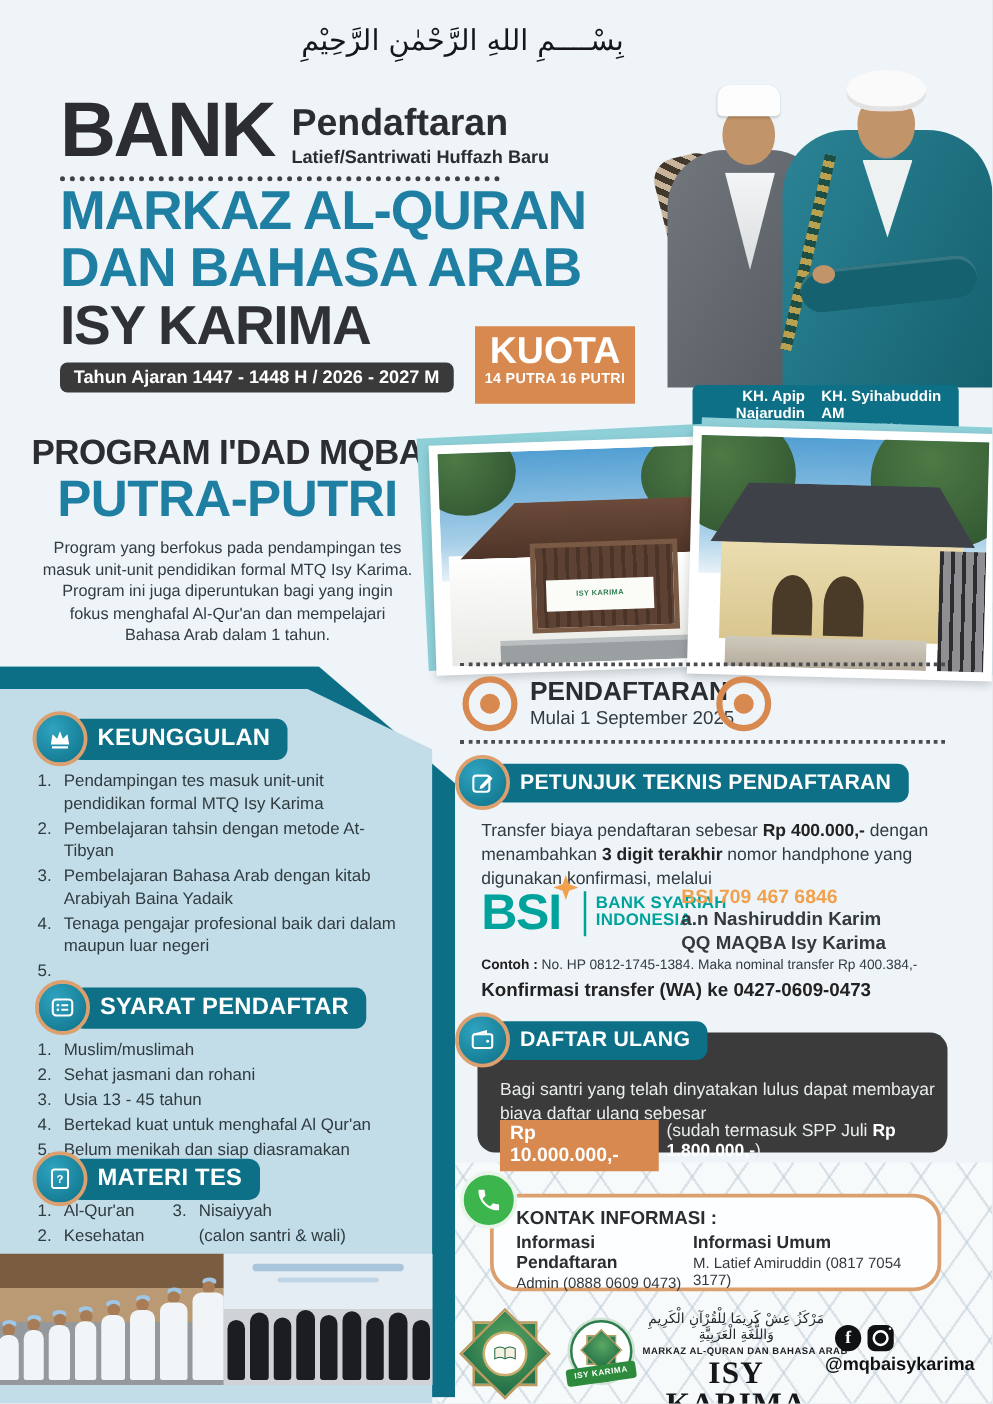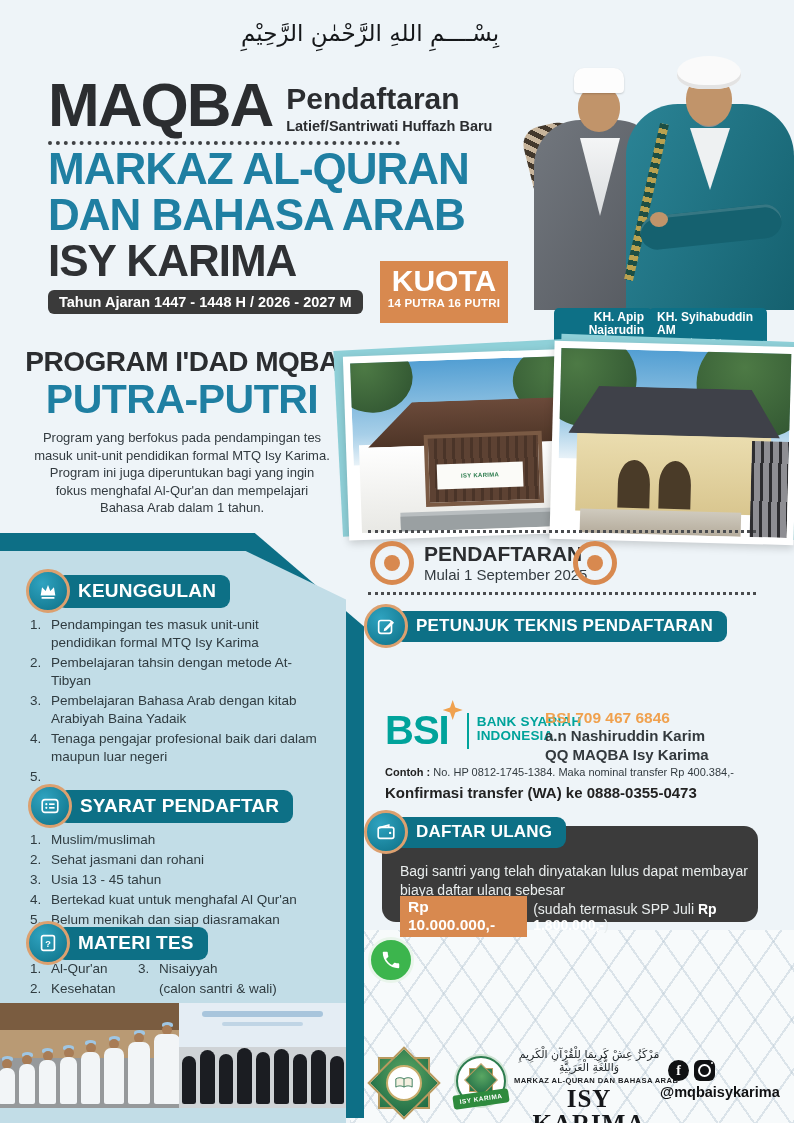--- a/index.html
+++ b/index.html
@@ -118,21 +118,21 @@
   .bsi-acct{left:545px;top:708px;line-height:1.25;}
   .acct-no{font-size:15.5px;font-weight:800;color:#f0a14e;}
   .acct-nm,.acct-qq{font-size:15px;font-weight:700;color:#33393d;}
   .contoh{left:385px;top:766px;width:380px;font-size:11px;color:#333b40;}
   .contoh b{color:#222;}
   .konfirm{left:385px;top:784px;font-size:15px;font-weight:800;color:#222;}
 
   .du-box{left:382px;top:826px;width:376px;height:96px;background:#3b3b3b;border-radius:14px;}
   .du-badge{left:364px;top:810px;z-index:3;}
   .du-text{left:400px;top:862px;width:350px;font-size:14px;color:#e9eded;line-height:1.35;}
-  .du-row{left:400px;top:896px;display:flex;align-items:center;}
+  .du-row{left:400px;top:896px;display:flex;}
   .du-chip{background:#d8894f;color:#fff;font-weight:800;font-size:15.5px;padding:2px 8px 3px;}
   .du-note{font-size:14px;color:#e9eded;margin-left:6px;}
   .du-note b{color:#fff;}
 
   .phone-circle{left:368px;top:937px;width:46px;height:46px;border-radius:50%;background:#3cb54d;
                 border:3px solid #e9f5eb;display:flex;align-items:center;justify-content:center;z-index:3;box-sizing:border-box;}
   .kontak-box{left:392px;top:955px;width:361px;height:78px;border:3px solid #dca06f;border-radius:22px;
               background:#fdfeff;padding:8px 0 0 18px;box-sizing:border-box;}
   .kt-title{font-size:15px;font-weight:900;color:#2b2d30;}
   .kt-cols{display:flex;margin-top:2px;}
@@ -183,21 +183,21 @@
 <body>
 
 <div class="poster">
 
   <div class="abs pattern"></div>
 
   <div class="abs bismillah">بِسْــــمِ اللهِ الرَّحْمٰنِ الرَّحِيْمِ</div>
 
   <div class="abs hdr">
     <div class="hdr-row">
-      <div class="pshb">MAQBA</div>
+      <div class="pshb">BANK</div>
       <div class="hdr-right">
         <div class="reg-title">Pendaftaran</div>
         <div class="reg-sub">Latief/Santriwati Huffazh Baru</div>
       </div>
     </div>
     <div class="dotline"></div>
     <div class="t1">MARKAZ AL-QURAN</div>
     <div class="t2">DAN BAHASA ARAB</div>
     <div class="t3">ISY KARIMA</div>
     <div class="tahun">Tahun Ajaran 1447 - 1448 H / 2026 - 2027 M</div>
@@ -392,36 +392,37 @@
 
   <div class="abs badge rc-badge pj-badge">
     <div class="ic">
       <svg width="22" height="22" viewBox="0 0 24 24">
           <rect x="4" y="6" width="14" height="14" rx="2.5" fill="none" stroke="#fff" stroke-width="1.8"></rect>
           <path d="M10 15 L18.5 6.2 L20.8 8.4 L12.3 17 L9.5 17.6 Z" fill="#fff"></path>
         </svg>
     </div>
     <div class="pill">PETUNJUK TEKNIS PENDAFTARAN</div>
   </div>
+  <div class="abs pj-p"><span>Transfer biaya pendaftaran sebesar </span><b>Rp 400.000,-</b><span> dengan menambahkan </span><b>3 digit terakhir</b><span> nomor handphone yang digunakan konfirmasi, melalui</span></div>
 
   <div class="abs bsi">
     <div class="bsi-word"><span>BSI</span><span class="bsi-star"></span></div>
     <div class="bsi-div"></div>
     <div class="bsi-sub">
       <div>BANK SYARIAH</div>
       <div>INDONESIA</div>
     </div>
   </div>
   <div class="abs bsi-acct">
     <div class="acct-no">BSI 709 467 6846</div>
     <div class="acct-nm">a.n Nashiruddin Karim</div>
     <div class="acct-qq">QQ MAQBA Isy Karima</div>
   </div>
   <div class="abs contoh"><b>Contoh : </b><span>No. HP 0812-1745-1384. Maka nominal transfer Rp 400.384,-</span></div>
-  <div class="abs konfirm">Konfirmasi transfer (WA) ke 0888-0355-0473</div>
+  <div class="abs konfirm">Konfirmasi transfer (WA) ke 0427-0609-0473</div>
 
   <div class="abs du-box"></div>
   <div class="abs badge rc-badge du-badge">
     <div class="ic">
       <svg width="22" height="22" viewBox="0 0 24 24">
           <rect x="3.5" y="7" width="17" height="12" rx="2" fill="none" stroke="#fff" stroke-width="1.8"></rect>
           <path d="M4 7.5 L15 4.5 L15 7.5" fill="none" stroke="#fff" stroke-width="1.8"></path>
           <circle cx="16.5" cy="13" r="1.3" fill="#fff"></circle>
         </svg>
     </div>
@@ -431,20 +432,33 @@
   <div class="abs du-row">
     <span class="du-chip">Rp 10.000.000,-</span>
     <span class="du-note"><span>(sudah termasuk SPP Juli </span><b>Rp 1.800.000,-</b><span>)</span></span>
   </div>
 
   <div class="abs phone-circle">
     <svg width="22" height="22" viewBox="0 0 24 24">
         <path d="M6.6 10.8c1.4 2.8 3.8 5.2 6.6 6.6l2.2-2.2c.3-.3.7-.4 1-.2 1.1.4 2.3.6 3.6.6.6 0 1 .4 1 1V20c0 .6-.4 1-1 1C10.8 21 3 13.2 3 3.9 3 3.4 3.4 3 4 3h3.5c.6 0 1 .4 1 1 0 1.2.2 2.4.6 3.6.1.3 0 .7-.2 1L6.6 10.8z" fill="#fff"></path>
       </svg>
   </div>
+  <div class="abs kontak-box">
+    <div class="kt-title">KONTAK INFORMASI :</div>
+    <div class="kt-cols">
+      <div class="kt-c1">
+        <div class="kt-h">Informasi Pendaftaran</div>
+        <div class="kt-v">Admin (0888 0609 0473)</div>
+      </div>
+      <div>
+        <div class="kt-h">Informasi Umum</div>
+        <div class="kt-v">M. Latief Amiruddin (0817 7054 3177)</div>
+      </div>
+    </div>
+  </div>
 
   <div class="abs pboys">
     <div class="crowd">
       <div class="person">
           <div class="p-cap"></div>
           <div class="p-head"></div>
           <div class="p-body" style="width:16px;height:36px;"></div>
         </div>
       <div class="person">
           <div class="p-cap"></div>

